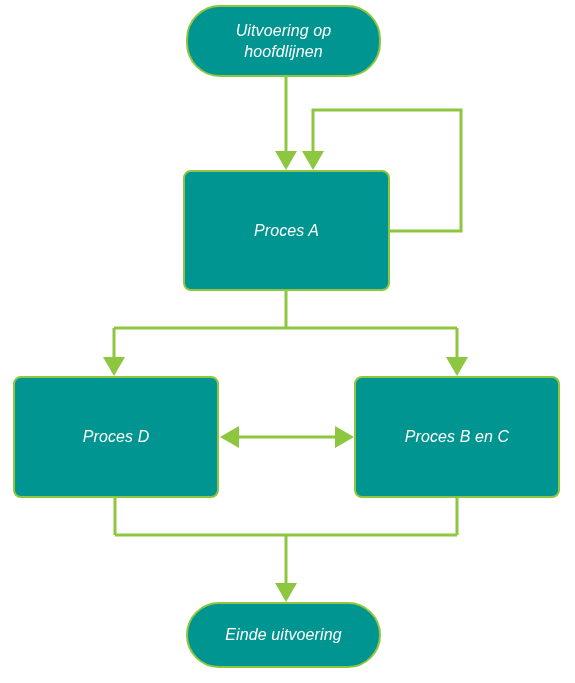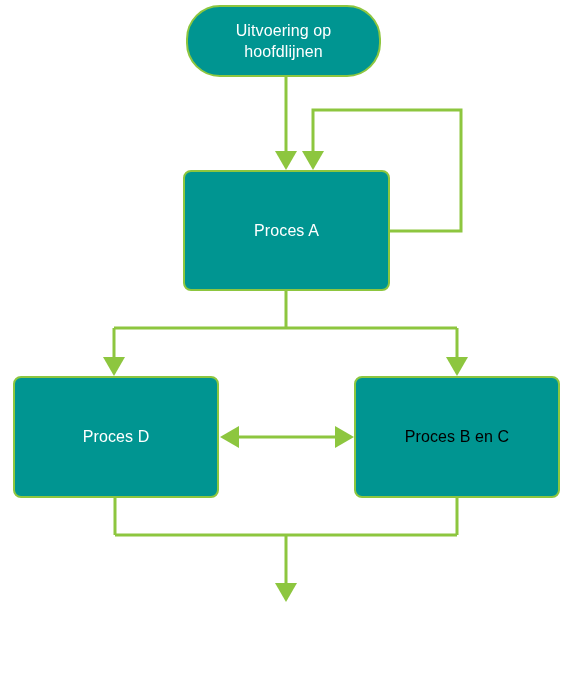--- a/index.html
+++ b/index.html
@@ -9,20 +9,21 @@
   }
   body {
     font-family: "Liberation Sans", sans-serif;
   }
   #canvas {
     position: relative;
     width: 575px;
     height: 683px;
     background: #ffffff;
     overflow: hidden;
+    font-style: italic;
   }
   #flow-svg {
     position: absolute;
     left: 0;
     top: 0;
     width: 575px;
     height: 683px;
   }
   .node {
     position: absolute;
@@ -95,18 +96,21 @@
   </div>
 
   <div class="node process" id="node-proc-a" style="background: rgb(0, 149, 145); border-color: rgb(141, 198, 63); color: rgb(255, 255, 255);">
     <span>Proces A</span>
   </div>
 
   <div class="node process" id="node-proc-d" style="background: rgb(0, 149, 145); border-color: rgb(141, 198, 63); color: rgb(255, 255, 255);">
     <span>Proces D</span>
   </div>
 
-  <div class="node process" id="node-proc-bc" style="background: rgb(0, 149, 145); border-color: rgb(141, 198, 63); color: #000000;">
+  <div class="node process" id="node-proc-bc" style="background: rgb(0, 149, 145); border-color: rgb(141, 198, 63); color: #ffffff;">
     <span>Proces B en C</span>
   </div>
 
+  <div class="node terminator" id="node-end" style="background: rgb(0, 149, 145); border-color: rgb(141, 198, 63); color: rgb(255, 255, 255);">
+    <span>Einde uitvoering</span>
+  </div>
 
 </div>
 
 </body></html>

